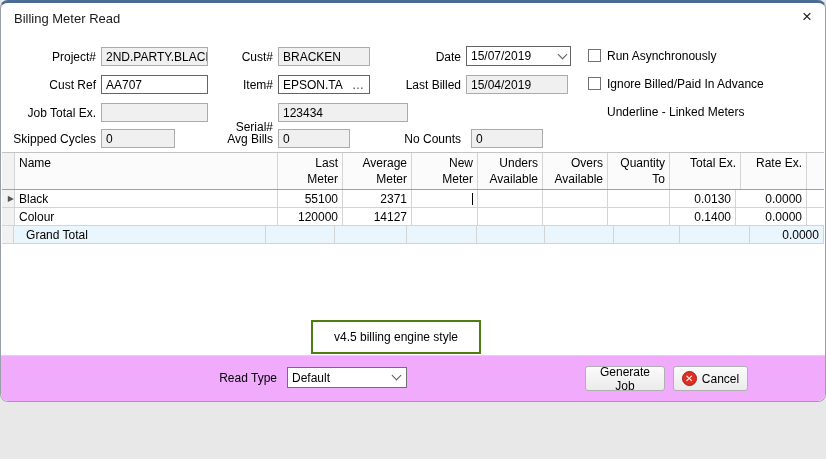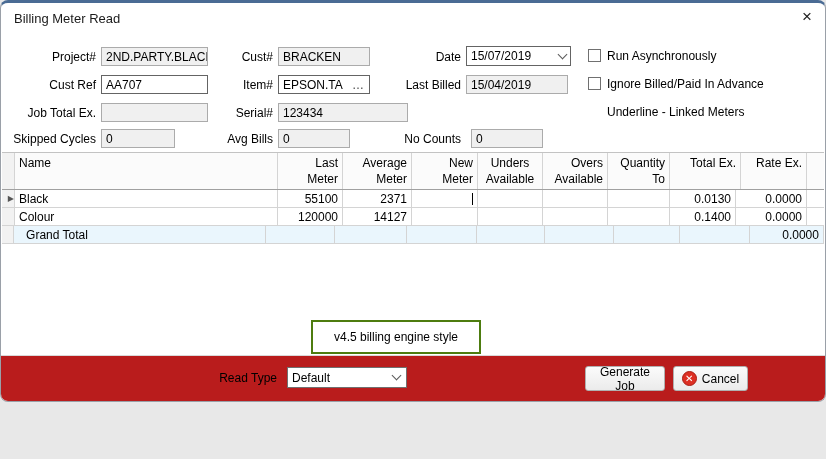--- a/index.html
+++ b/index.html
@@ -21,28 +21,28 @@
   .grow{display:flex;}
   .ghead{height:37px;background:#fbfbfb;border-bottom:1px solid #a0a0a0;}
   .gcell{border-right:1px solid #d4d4d4;padding:1px 4px;text-align:right;overflow:hidden;white-space:pre-line;line-height:16px;}
   .ghead .gcell{padding-top:2px;}
   .gcell.name{text-align:left;}
   .drow{height:18px;border-bottom:1px solid #d4d4d4;}
   .drow .gcell{white-space:nowrap;display:flex;align-items:center;justify-content:flex-end;}
   .drow .gcell.name{justify-content:flex-start;}
   .sel{background:#f2f2f2;display:flex;align-items:center;justify-content:center;font-size:8px;color:#555;padding:0;}
   .c0{width:13px;}.c1{width:263px;}.c2{width:65px;}.c3{width:69px;}.c4{width:66px;}
-  .c5{width:65px;text-align:center;}.c6{width:65px;}.c7{width:62px;}.c8{width:66px;}.c9{width:71px;}
+  .c5{width:65px;}.c6{width:65px;}.c7{width:62px;}.c8{width:66px;}.c9{width:71px;}
   .gt{background:#eaf6fd;gap:8px;}
   .caret{width:1px;height:12px;background:#000;}
   
   .notebox{position:absolute;left:310px;top:317px;width:170px;height:34px;border:2px solid #4d7c0f;
     display:flex;align-items:center;justify-content:center;background:#fff;}
   
-  .footer{position:absolute;left:0;right:0;bottom:0;height:46px;background:#b91c1c;border-top:1px solid #d9d9d9;}
+  .footer{position:absolute;left:0;right:0;bottom:0;height:46px;background:#f0abfc;border-top:1px solid #d9d9d9;}
   .combo{position:absolute;left:286px;top:11px;width:120px;height:21px;border:1px solid #707070;background:#fff;
     display:flex;align-items:center;padding:0 6px 0 4px;}
   .btn{position:absolute;top:10px;height:25px;border:1px solid #b0b0b0;border-radius:3px;
     background:linear-gradient(#fbfbfb,#ebebeb);font-family:inherit;font-size:12px;color:#000;
     display:flex;align-items:center;justify-content:center;gap:5px;cursor:pointer;}
   .stop-icon{width:15px;height:15px;border-radius:50%;background:#dd2f23;border:1px solid #a81d14;color:#fff;
     font-size:10px;font-weight:bold;display:flex;align-items:center;justify-content:center;line-height:1;}
 </style>
 </head>
 <body>
@@ -71,21 +71,21 @@
     <span>EPSON.TA</span>
     <span class="ellipsis">…</span>
   </div>
   <div class="lbl" style="left:360px;top:72px;width:105px">Last Billed</div>
   <div class="fld ro" style="left:465px;top:72px;width:102px">15/04/2019</div>
   <div class="chk" style="left:587px;top:74px"></div>
   <div class="chklbl" style="left:606px;top:72px">Ignore Billed/Paid In Advance</div>
 
   <div class="lbl" style="left:0;top:100px;width:100px">Job Total Ex.</div>
   <div class="fld ro" style="left:100px;top:100px;width:107px"></div>
-  <div class="lbl" style="left:170px;top:100px;width:107px">Serial#</div>
+  <div class="lbl" style="left:170px;top:114px;width:107px">Serial#</div>
   <div class="fld ro" style="left:277px;top:100px;width:130px">123434</div>
   <div class="chklbl" style="left:606px;top:100px">Underline - Linked Meters</div>
 
   <div class="lbl" style="left:0;top:126px;width:100px">Skipped Cycles</div>
   <div class="fld ro" style="left:100px;top:126px;width:74px">0</div>
   <div class="lbl" style="left:170px;top:126px;width:107px">Avg Bills</div>
   <div class="fld ro" style="left:277px;top:126px;width:72px">0</div>
   <div class="lbl" style="left:365px;top:126px;width:100px">No Counts</div>
   <div class="fld ro" style="left:470px;top:126px;width:72px">0</div>
 

